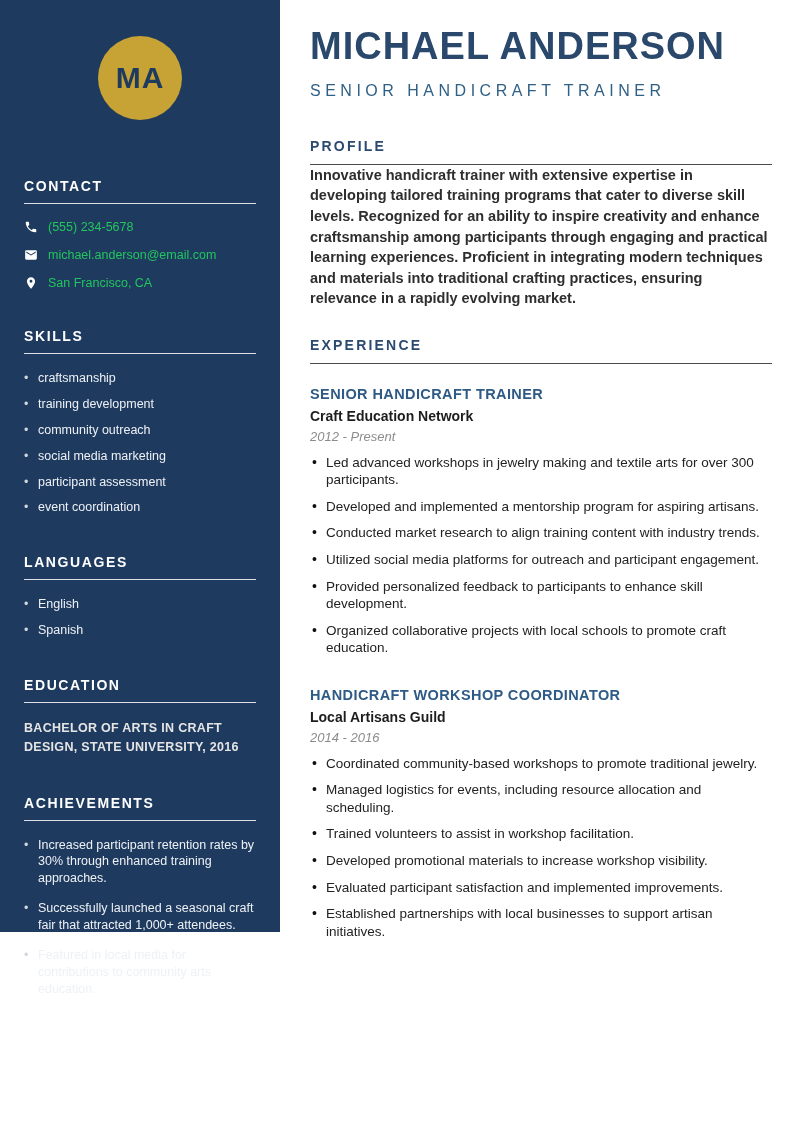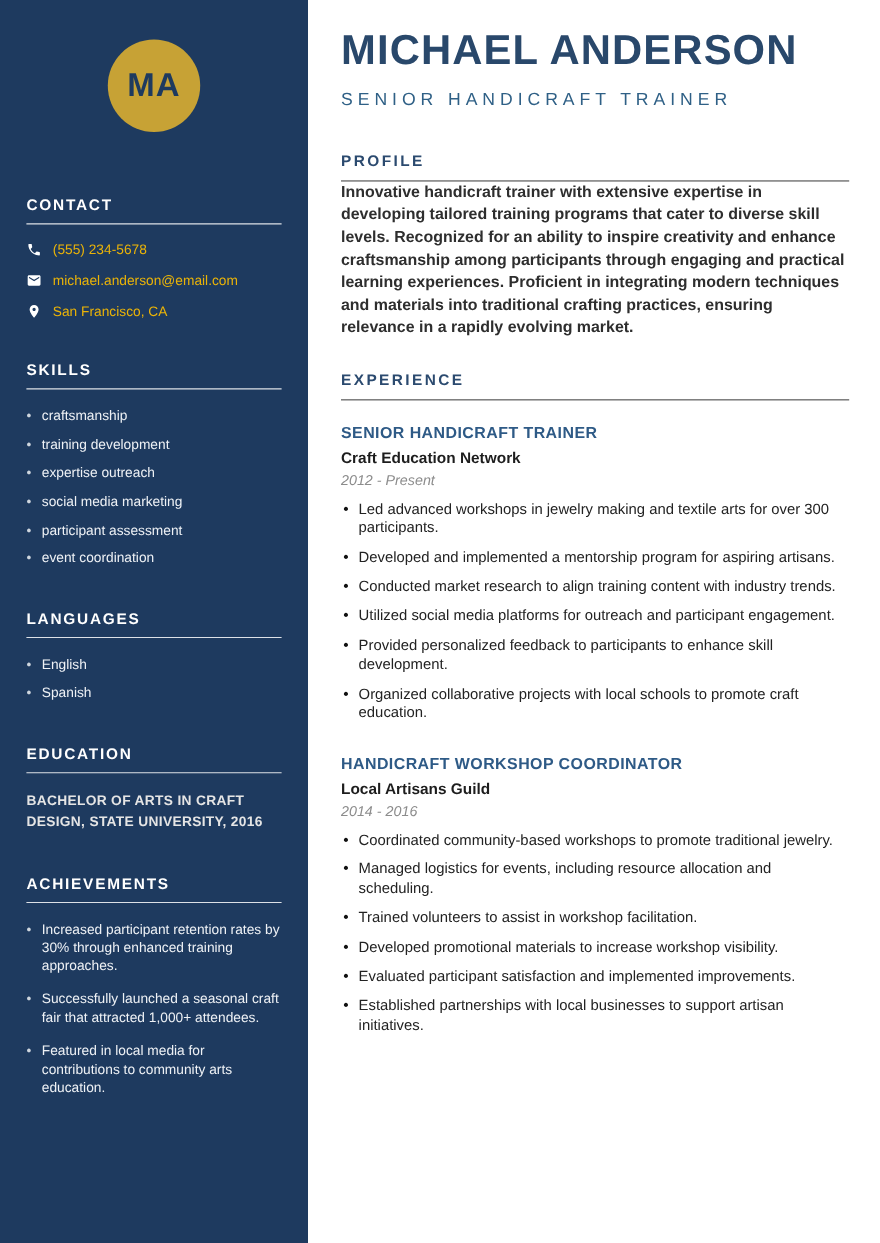--- a/index.html
+++ b/index.html
@@ -6,21 +6,21 @@
   html, body { background: #ffffff; }
   body {
     width: 800px; height: 1130px;
     font-family: "Liberation Sans", sans-serif;
     display: flex;
     overflow: hidden;
   }
 
   
   .sidebar {
-    width: 280px; min-width: 280px; height: 1130px;
+    width: 280px; min-width: 280px; height: 932px;
     background: #1e3a5f;
     color: #f2f4f7;
     padding: 36px 24px 30px 24px;
   }
   .avatar {
     width: 84px; height: 84px; border-radius: 50%;
     background: #c7a235;
     margin: 0 auto 58px auto;
     display: flex; align-items: center; justify-content: center;
   }
@@ -29,21 +29,21 @@
   }
   .side-section { margin-bottom: 38px; }
   .side-heading {
     font-size: 14px; font-weight: bold; letter-spacing: 1.6px;
     color: #ffffff;
     padding-bottom: 9px; margin-bottom: 16px;
     border-bottom: 1px solid rgba(255,255,255,0.85);
   }
   .contact-row {
     display: flex; align-items: flex-end; gap: 10px;
-    font-size: 12.5px; margin-bottom: 14px; color: #eab308;
+    font-size: 12.5px; margin-bottom: 14px; color: #22c55e;
   }
   .contact-row svg { width: 14px; height: 14px; fill: #ffffff; flex: none; }
   ul.side-list { list-style: none; }
   ul.side-list li {
     position: relative; padding-left: 14px;
     font-size: 12.5px; line-height: 1.35; margin-bottom: 9px; color: #eef1f5;
   }
   ul.side-list li::before {
     content: "•"; position: absolute; left: 0; top: 0; color: #cfd6de;
   }
@@ -130,21 +130,21 @@
       <span>San Francisco, CA</span>
     </div>
   </div>
 
   <div class="side-section">
     <div class="side-heading">SKILLS</div>
     <ul class="side-list">
 
     <li>craftsmanship</li>
         <li>training development</li>
-        <li>expertise outreach</li>
+        <li>community outreach</li>
         <li>social media marketing</li>
         <li>participant assessment</li>
         <li>event coordination</li>
       </ul>
   </div>
 
   <div class="side-section">
     <div class="side-heading">LANGUAGES</div>
     <ul class="side-list">
 

